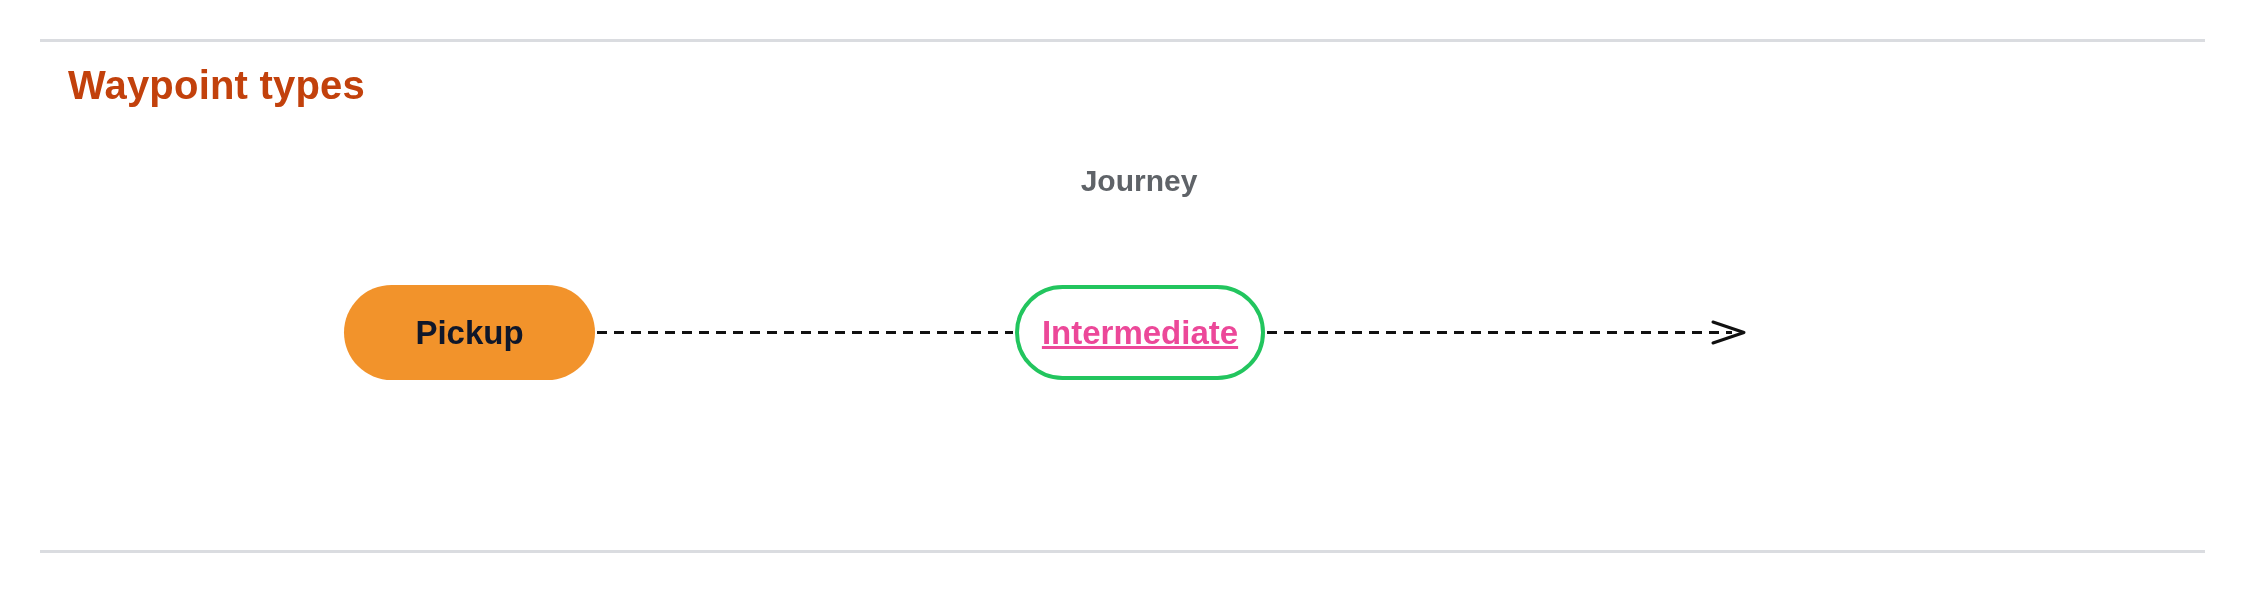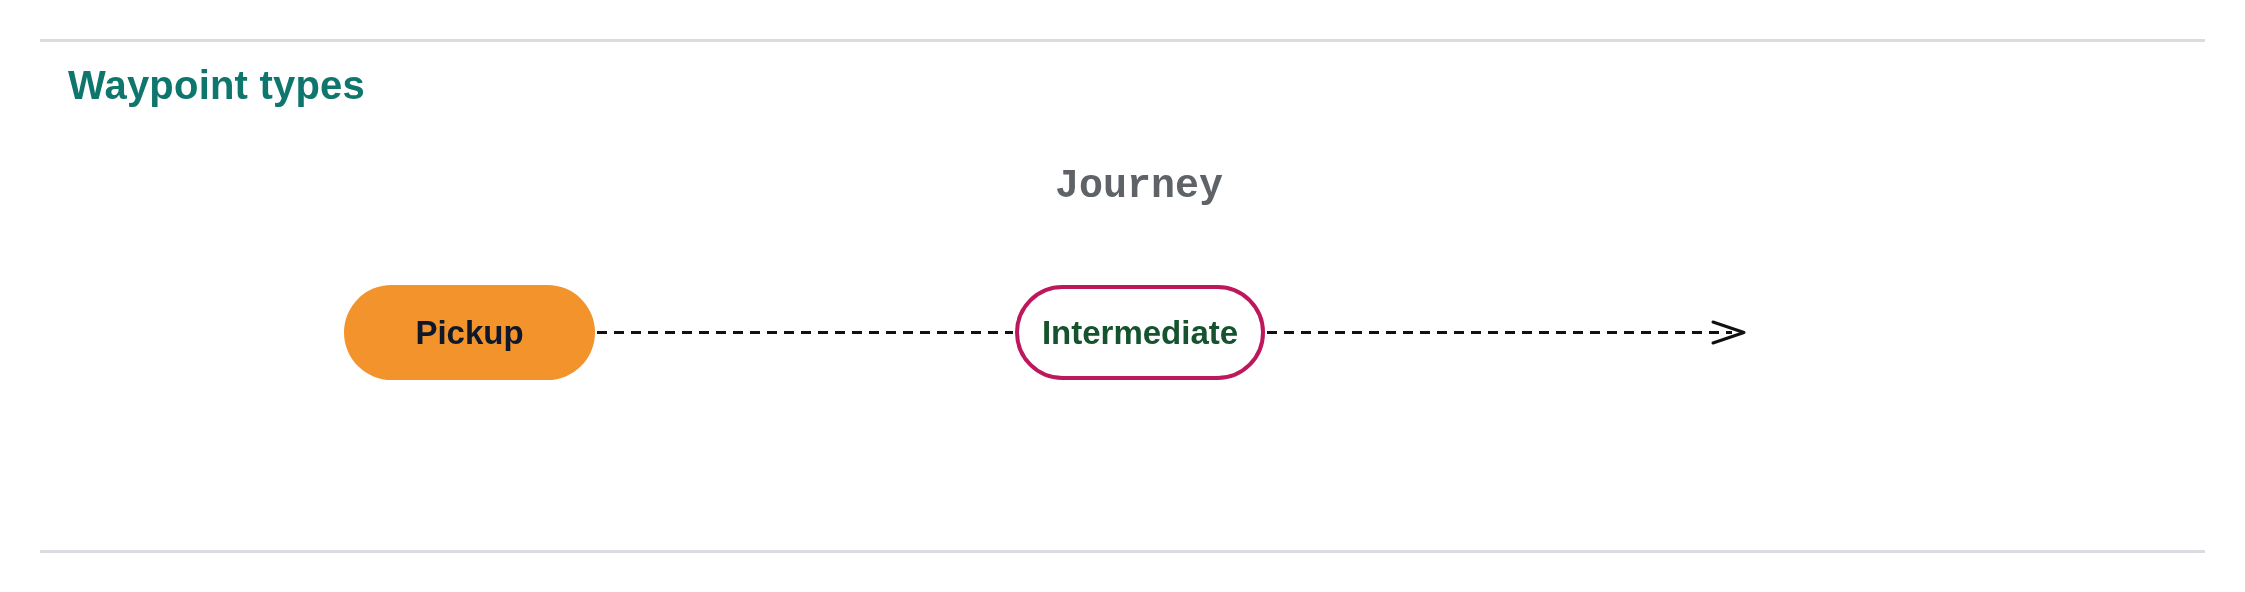--- a/index.html
+++ b/index.html
@@ -23,35 +23,34 @@
   }
   .divider.top { top: 39px; }
   .divider.bottom { top: 550px; }
 
   .page-title {
     position: absolute;
     left: 68px;
     top: 62px;
     font-size: 40px;
     font-weight: 700;
-    color: #0f766e;
+    color: #c2410c;
     letter-spacing: 0.2px;
     line-height: 1.15;
   }
 
   .journey-label {
     position: absolute;
     left: 1139px;
     top: 164px;
     transform: translateX(-50%);
-    font-size: 40px;
+    font-size: 30px;
     font-weight: 700;
     color: #5f6368;
     white-space: nowrap;
-    font-family: Liberation Mono, monospace;
   }
 
   .node {
     position: absolute;
     top: 285px;
     height: 95px;
     border-radius: 48px;
     display: flex;
     align-items: center;
     justify-content: center;
@@ -62,22 +61,23 @@
   .node.endpoint {
     background: #f2932b;
     color: #0f172a;
   }
   .node.pickup  { left: 344px; width: 251px; }
   .node.dropoff { left: 1750px; width: 250px; }
   .node.intermediate {
     left: 1015px;
     width: 250px;
     background: #ffffff;
-    border: 4px solid #be185d;
-    color: #14532d;
+    border: 4px solid #22c55e;
+    color: #ec4899;
+    text-decoration: underline;
   }
 
   .connector {
     position: absolute;
     left: 0;
     top: 0;
     pointer-events: none;
   }
 </style>
 </head>

